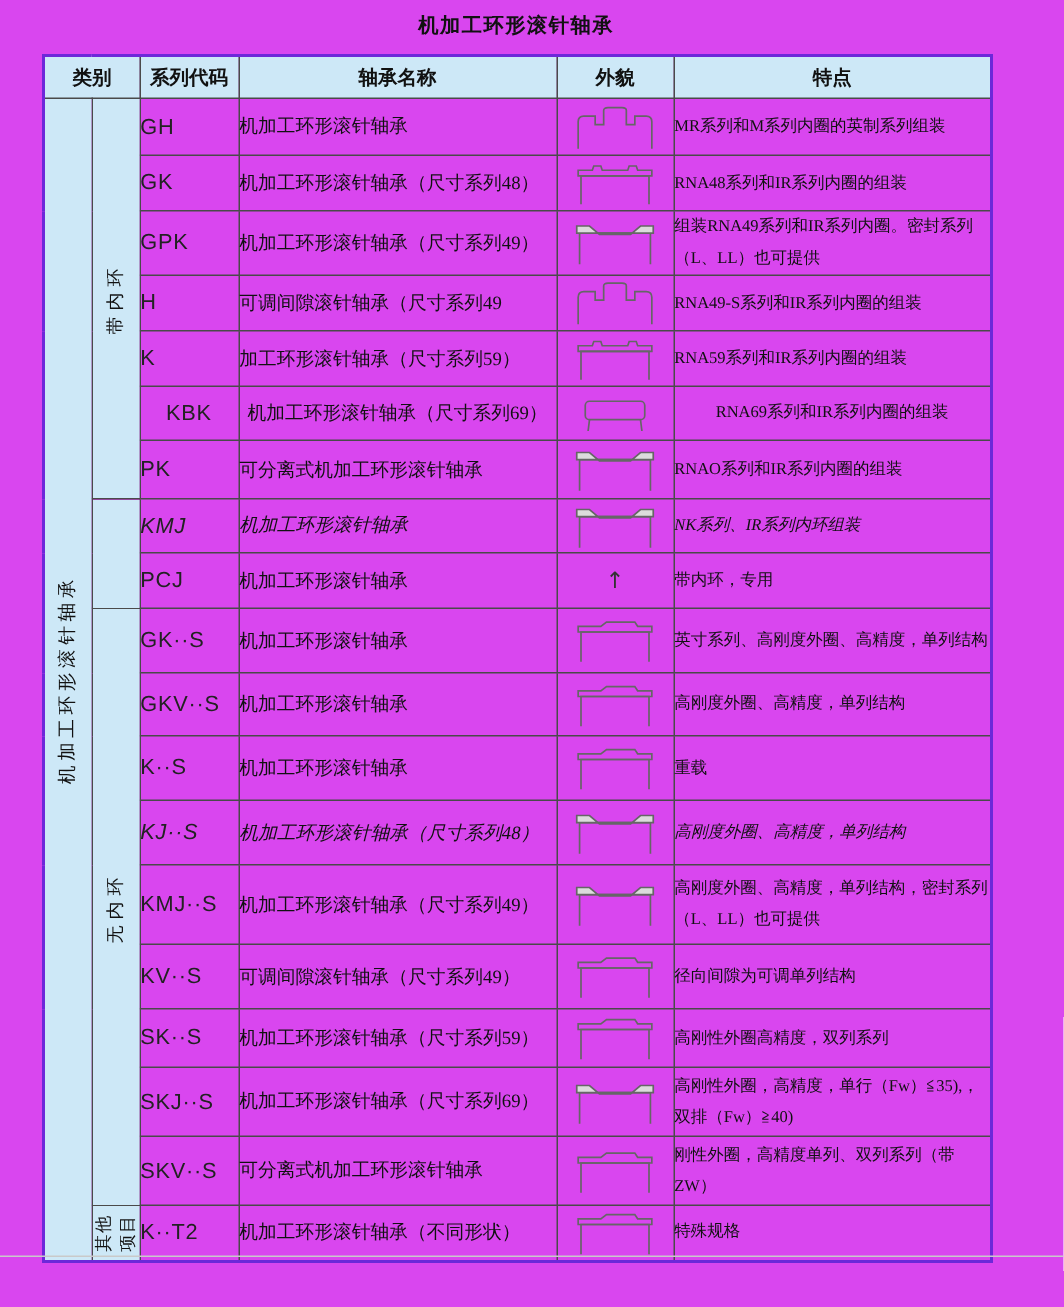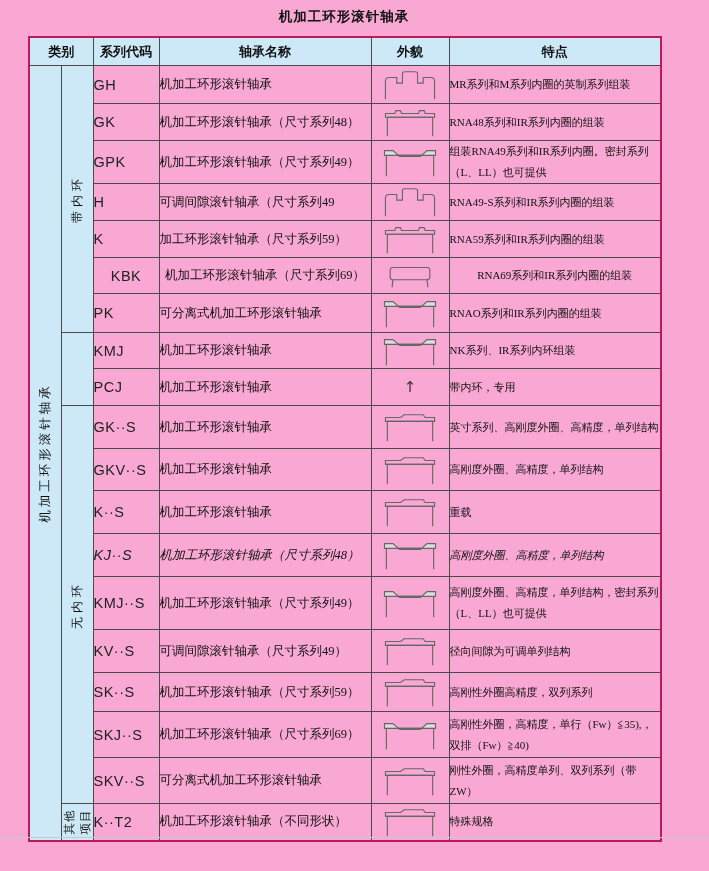--- a/index.html
+++ b/index.html
@@ -1,20 +1,20 @@
 <!DOCTYPE html>
 <html><head>
 <meta charset="utf-8">
 <style>
   html,body{margin:0;padding:0;background:#fff;}
-  .page{position:relative;width:709px;height:871px;background:#f9a8d4;overflow:hidden;
+  .page{position:relative;width:709px;height:871px;background:#d946ef;overflow:hidden;
         font-family:"Liberation Serif", serif; color:#111;}
   .title{width:632px;margin:8px 0 10px 28px;text-align:center;font-size:13.5px;font-weight:bold;letter-spacing:1px;}
   table.bearing{border-collapse:collapse;margin-left:28px;width:632px;table-layout:fixed;
-                border:2px solid #be185d;}
+                border:2px solid #6d28d9;}
   table.bearing th, table.bearing td{border:1px solid #4a4a4a;padding:0;}
   thead th{background:#cde8f7;height:27px;font-size:13px;font-weight:bold;text-align:center;
            border-bottom:2px solid #1e1e1e;}
   td.cat, td.sub{background:#cde8f7;position:relative;}
   .vtext{position:absolute;left:50%;top:50%;transform:translate(-50%,-50%) rotate(-90deg);
          white-space:nowrap;font-size:12.5px;letter-spacing:3px;}
   .vsmall{font-size:12px;letter-spacing:4px;}
   .vpart{position:absolute;top:50%;transform:translate(-50%,-50%) rotate(-90deg);
          white-space:nowrap;font-size:11.5px;letter-spacing:1px;}
   .vpart.p1{left:calc(50% - 8px);}
@@ -128,21 +128,21 @@
           <td class="code">PK</td>
           <td class="name">可分离式机加工环形滚针轴承</td>
           <td class="look">
             <svg width="66" height="34" viewBox="0 0 64 36" stroke="#666" stroke-width="1.2" fill="none">
               <path d="M7,33 L7,11 L57,11 L57,33" fill="none"></path>
               <path d="M5,11 L5,6 L14,6 L21,12 L43,12 L50,6 L59,6 L59,11 Z" fill="#dcdcdc"></path>
             </svg>
           </td>
           <td class="feat">RNAO系列和IR系列内圈的组装</td>
         </tr>
-        <tr style="height: 36px;">
+        <tr style="height: 36px; font-style: italic;">
           <td class="sub" rowspan="2"></td>
           <td class="code">KMJ</td>
           <td class="name">机加工环形滚针轴承</td>
           <td class="look">
             <svg width="66" height="34" viewBox="0 0 64 36" stroke="#666" stroke-width="1.2" fill="none">
               <path d="M7,33 L7,11 L57,11 L57,33" fill="none"></path>
               <path d="M5,11 L5,6 L14,6 L21,12 L43,12 L50,6 L59,6 L59,11 Z" fill="#dcdcdc"></path>
             </svg>
           </td>
           <td class="feat">NK系列、IR系列内环组装</td>

